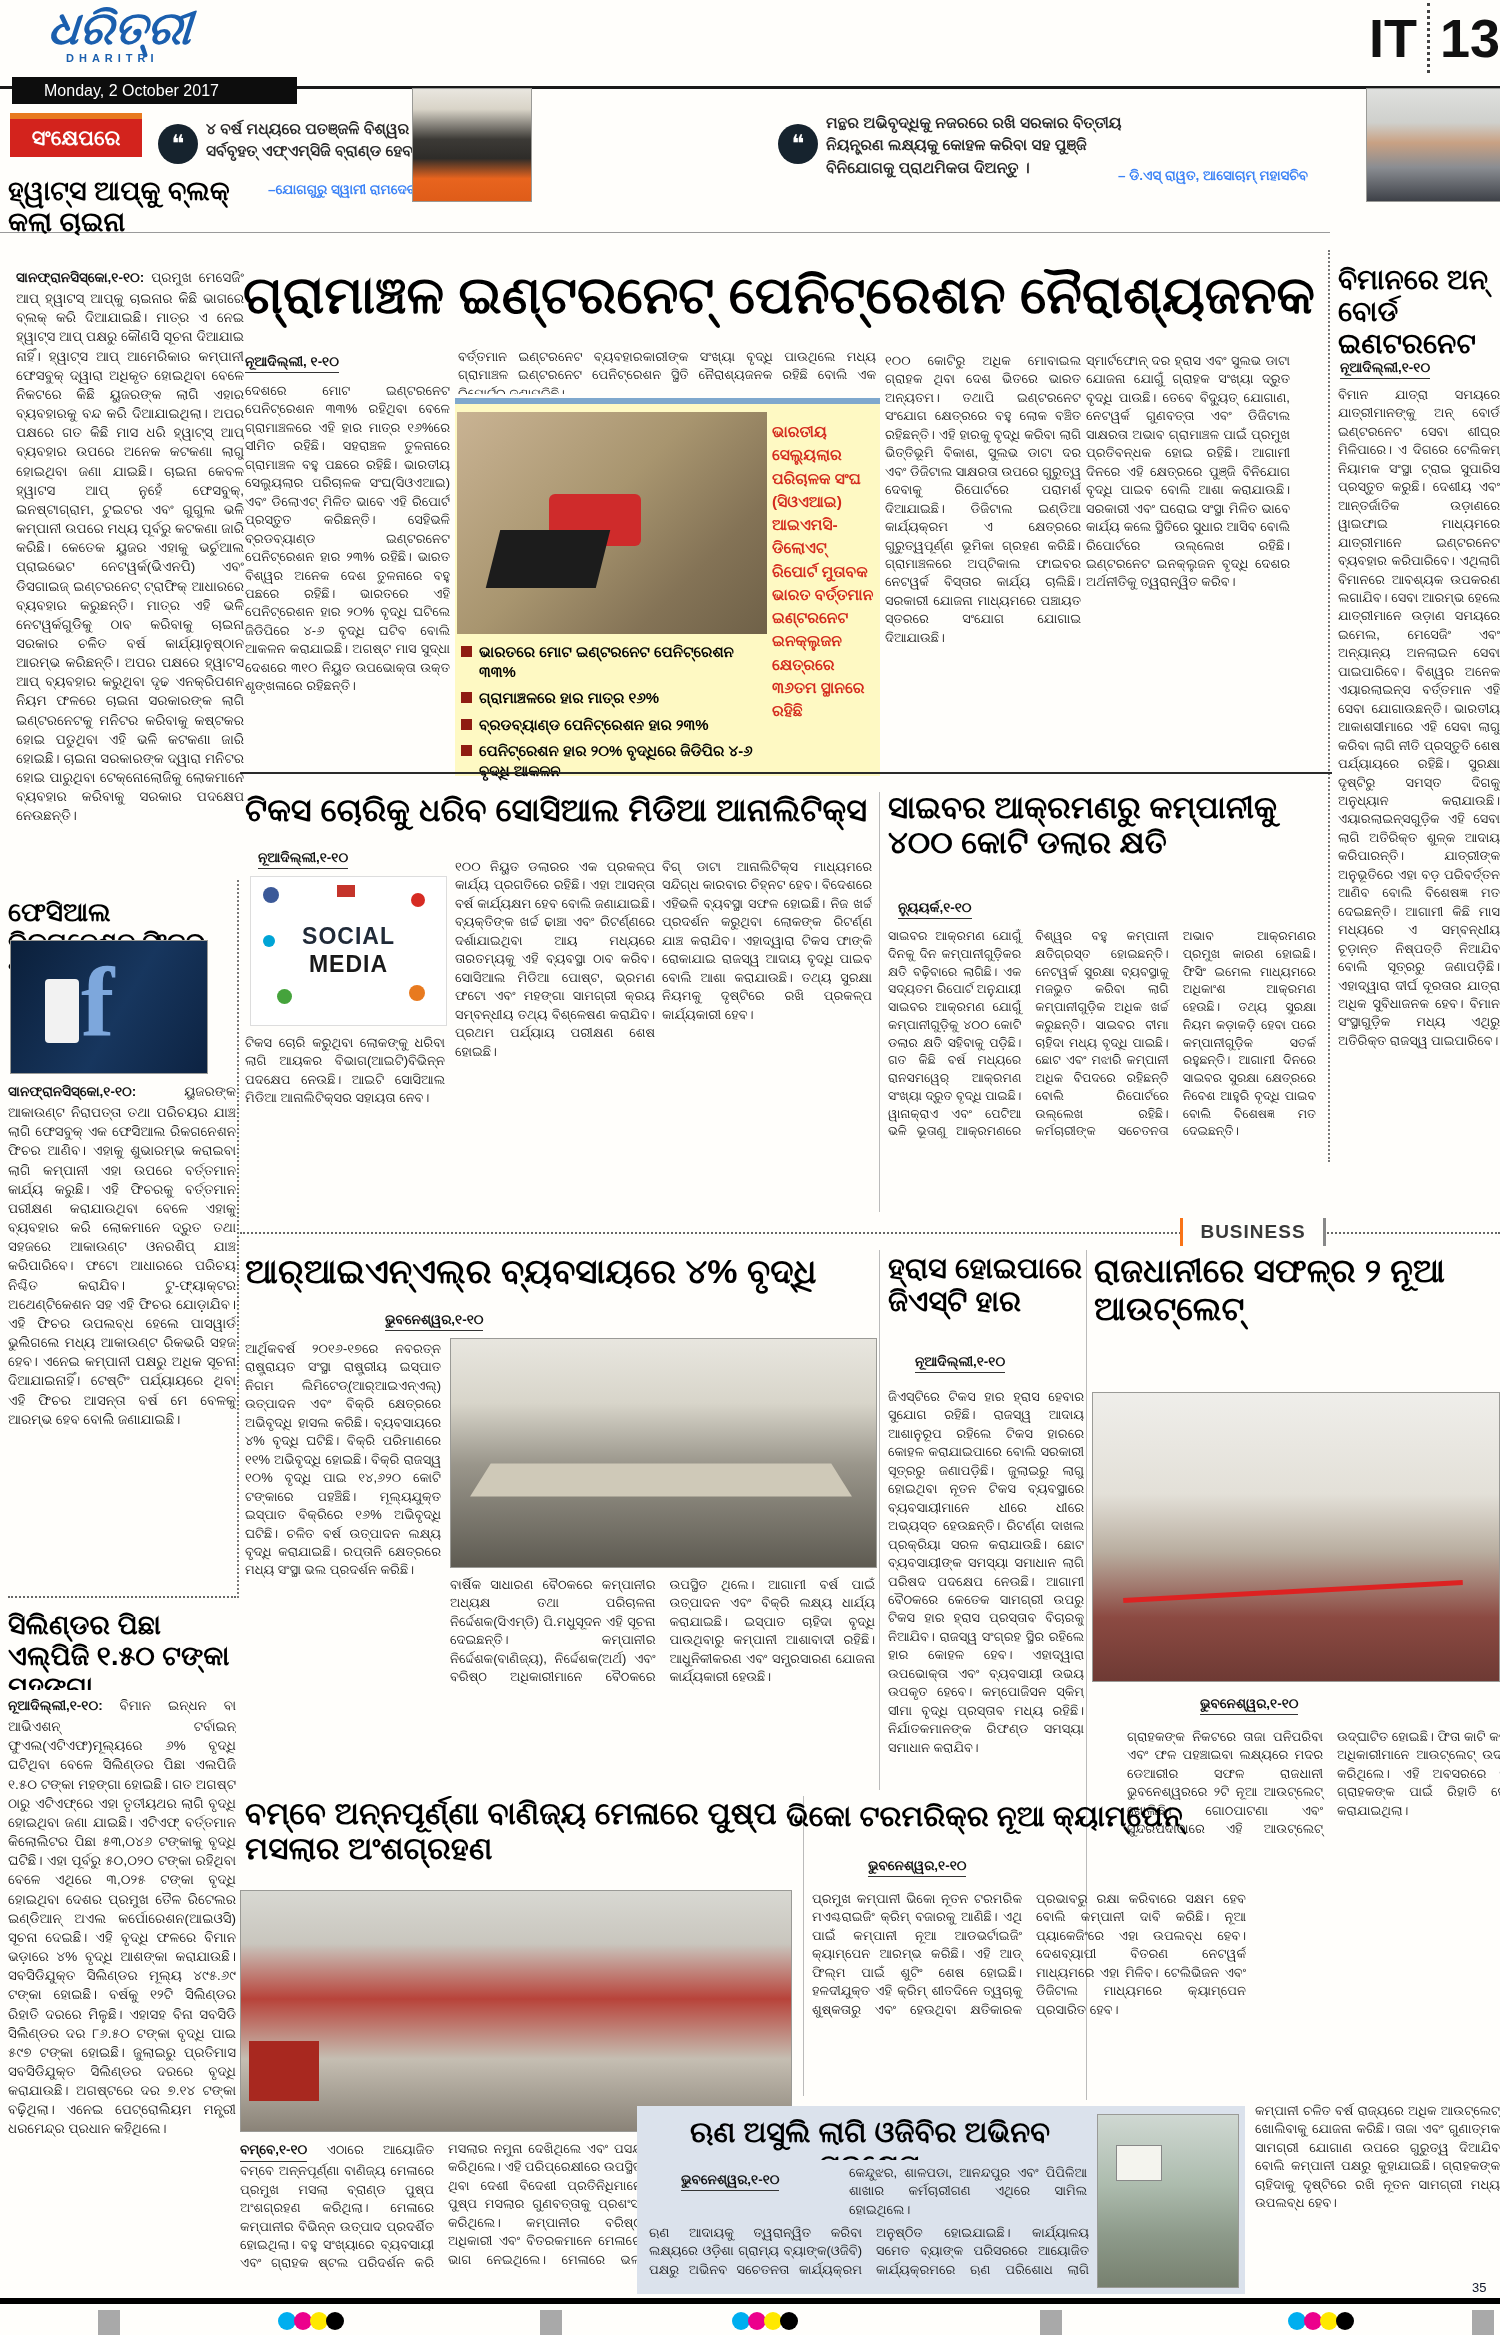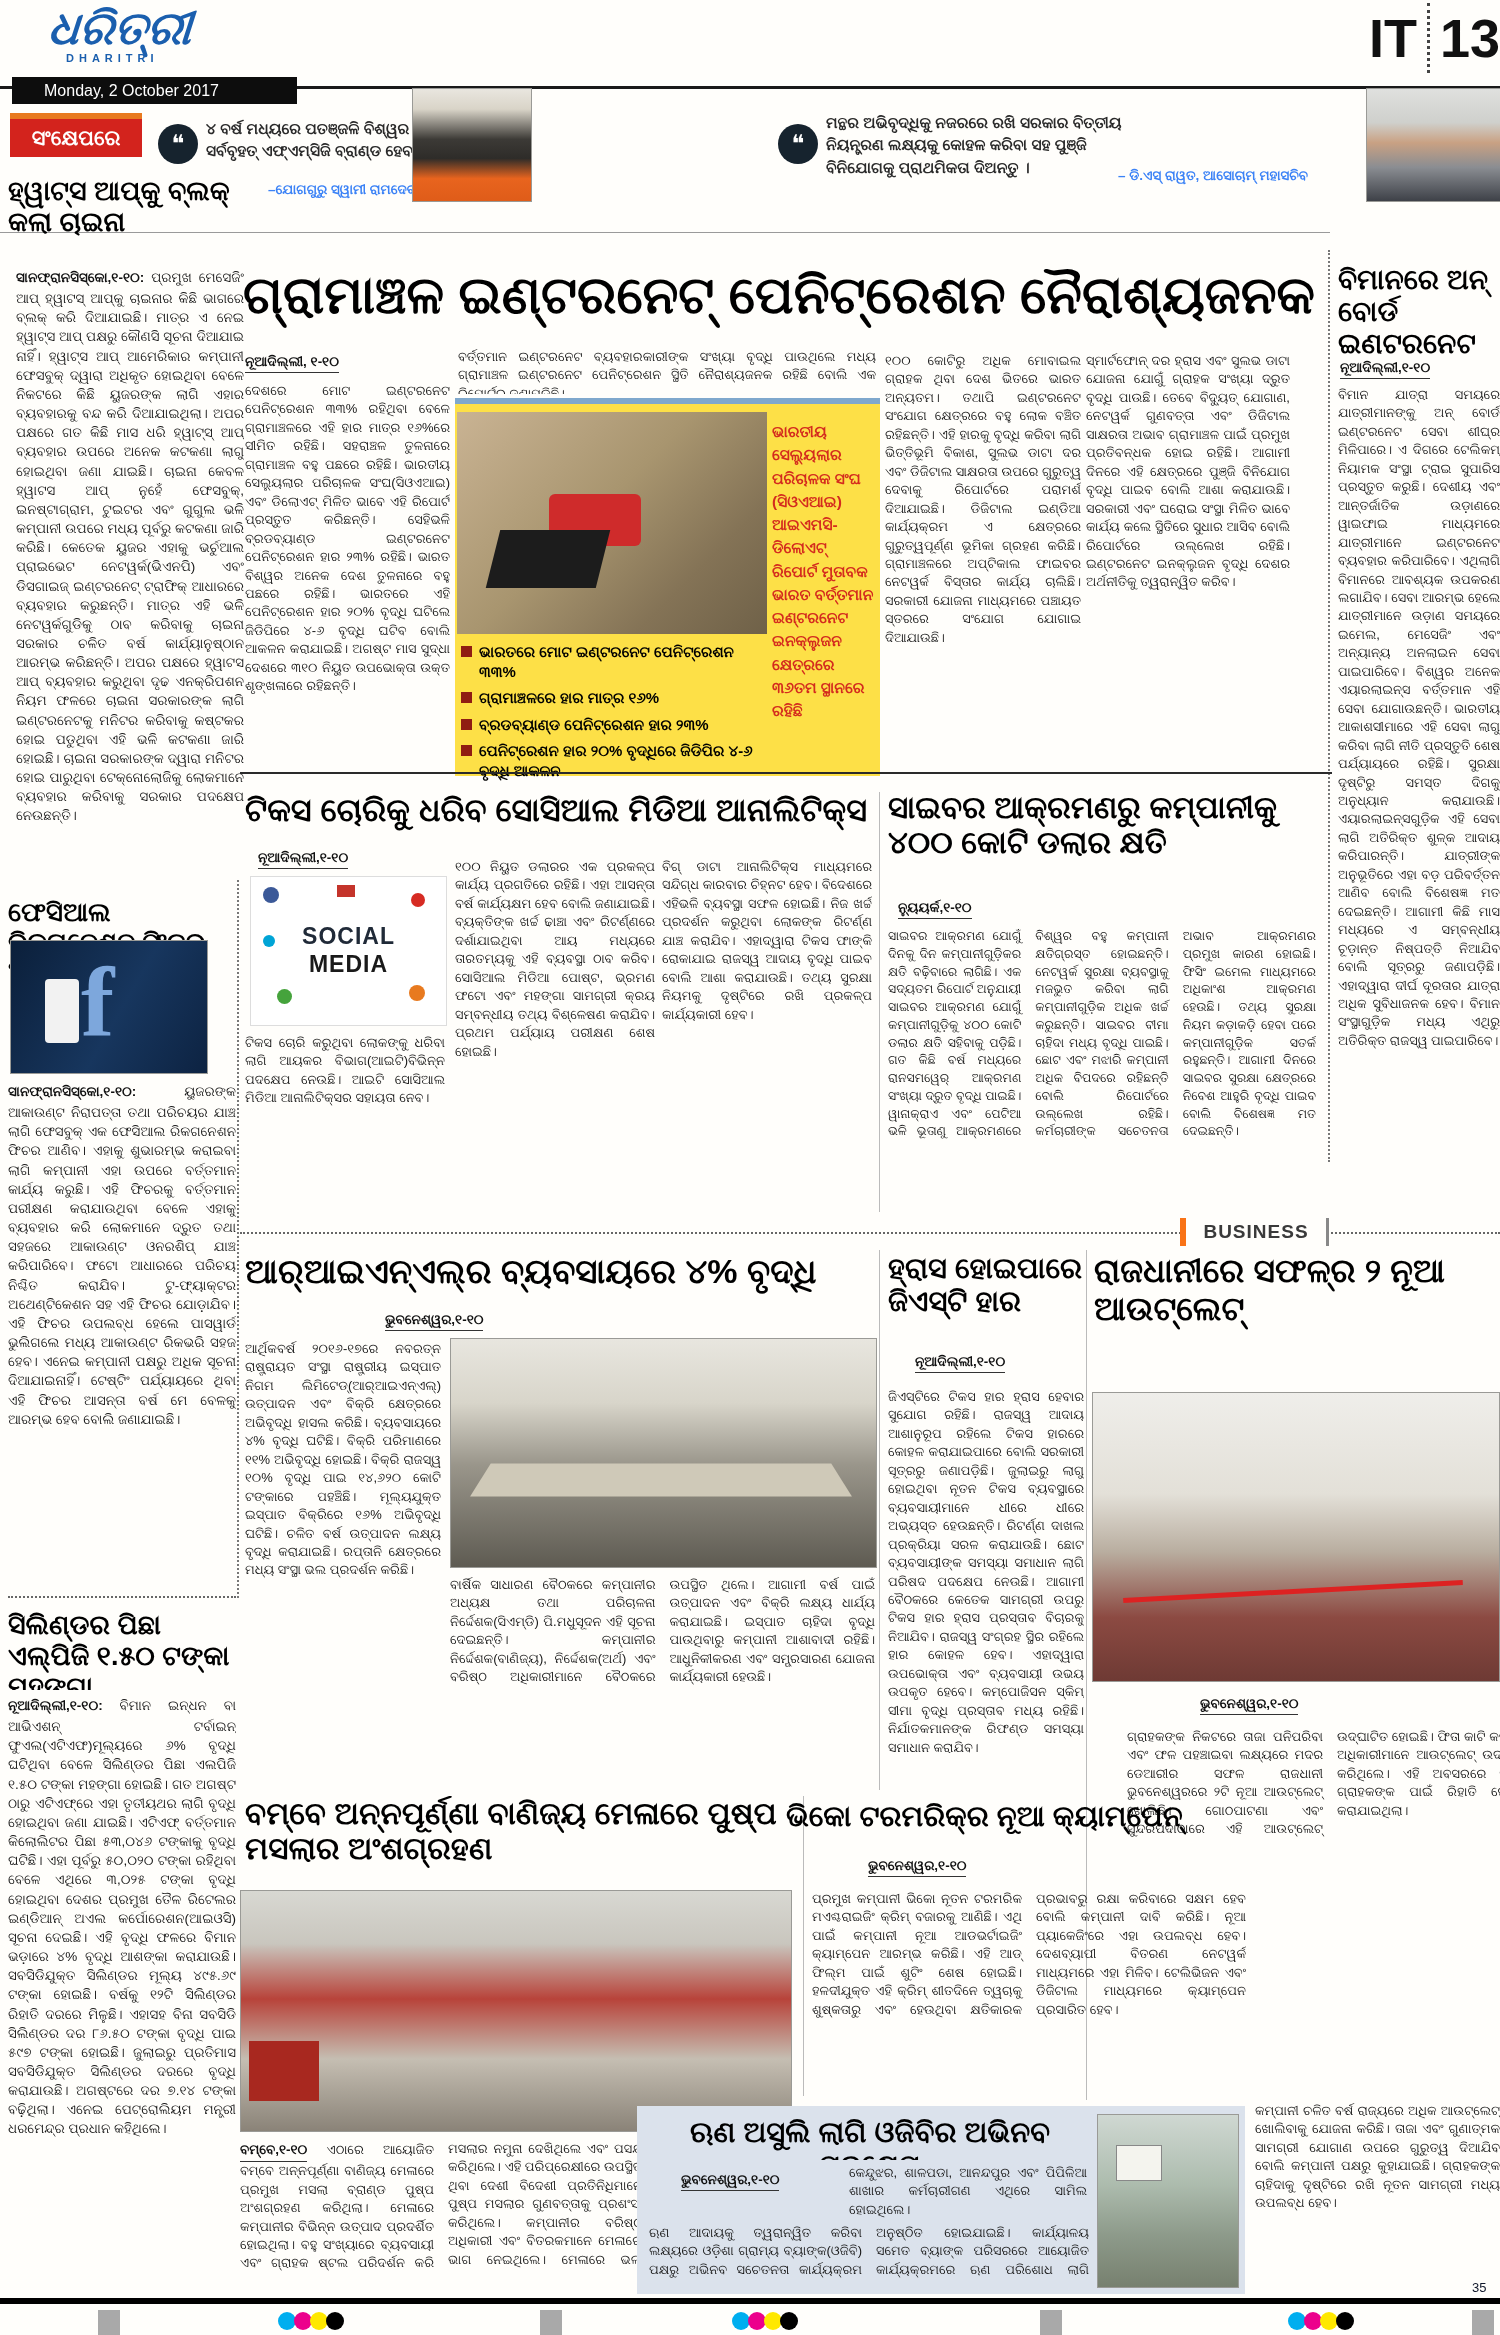--- a/index.html
+++ b/index.html
@@ -86,21 +86,21 @@
     <span>ବିମାନ ଇନ୍ଧନ ବା ଆଭିଏଶନ୍ ଟର୍ବାଇନ୍ ଫୁଏଲ(ଏଟିଏଫ)ମୂଲ୍ୟରେ ୬% ବୃଦ୍ଧି ଘଟିଥିବା ବେଳେ ସିଲିଣ୍ଡର ପିଛା ଏଲପିଜି ୧.୫୦ ଟଙ୍କା ମହଙ୍ଗା ହୋଇଛି। ଗତ ଅଗଷ୍ଟ ଠାରୁ ଏଟିଏଫ୍‌ରେ ଏହା ତୃତୀୟଥର ଲାଗି ବୃଦ୍ଧି ହୋଇଥିବା ଜଣା ଯାଇଛି। ଏଟିଏଫ୍ ବର୍ତ୍ତମାନ କିଲୋଲିଟର ପିଛା ୫୩,୦୪୬ ଟଙ୍କାକୁ ବୃଦ୍ଧି ଘଟିଛି। ଏହା ପୂର୍ବରୁ ୫୦,୦୨୦ ଟଙ୍କା ରହିଥିବା ବେଳେ ଏଥିରେ ୩,୦୨୫ ଟଙ୍କା ବୃଦ୍ଧି ହୋଇଥିବା ଦେଶର ପ୍ରମୁଖ ତୈଳ ରିଟେଲର ଇଣ୍ଡିଆନ୍ ଅଏଲ କର୍ପୋରେଶନ(ଆଇଓସି) ସୂଚନା ଦେଇଛି। ଏହି ବୃଦ୍ଧି ଫଳରେ ବିମାନ ଭଡ଼ାରେ ୪% ବୃଦ୍ଧି ଆଶଙ୍କା କରାଯାଉଛି। ସବସିଡିଯୁକ୍ତ ସିଲିଣ୍ଡର ମୂଲ୍ୟ ୪୯୫.୬୯ ଟଙ୍କା ହୋଇଛି। ବର୍ଷକୁ ୧୨ଟି ସିଲିଣ୍ଡର ରିହାତି ଦରରେ ମିଳୁଛି। ଏହାସହ ବିନା ସବସିଡି ସିଲିଣ୍ଡର ଦର ୮୬.୫୦ ଟଙ୍କା ବୃଦ୍ଧି ପାଇ ୫୯୭ ଟଙ୍କା ହୋଇଛି। ଜୁଲାଇରୁ ପ୍ରତିମାସ ସବସିଡିଯୁକ୍ତ ସିଲିଣ୍ଡର ଦରରେ ବୃଦ୍ଧି କରାଯାଉଛି। ଅଗଷ୍ଟରେ ଦର ୭.୧୪ ଟଙ୍କା ବଢ଼ିଥିଲା। ଏନେଇ ପେଟ୍ରୋଲିୟମ ମନ୍ତ୍ରୀ ଧରମେନ୍ଦ୍ର ପ୍ରଧାନ କହିଥିଲେ।</span>
   </div>
 
   <div class="abs headline nowrap" style="left:243px;top:266px;width:1090px;height:74px;font-size:52px;">ଗ୍ରାମାଞ୍ଚଳ ଇଣ୍ଟରନେଟ୍ ପେନିଟ୍ରେଶନ ନୈରାଶ୍ୟଜନକ</div>
   <div class="abs" style="left:245px;top:352px;">
     <span class="dateline">ନୂଆଦିଲ୍ଲୀ, ୧-୧୦</span>
   </div>
   <div class="abs body-text" style="left:245px;top:382px;width:205px;height:388px;">ଦେଶରେ ମୋଟ ଇଣ୍ଟରନେଟ ପେନିଟ୍ରେଶନ ୩୩% ରହିଥିବା ବେଳେ ଗ୍ରାମାଞ୍ଚଳରେ ଏହି ହାର ମାତ୍ର ୧୬%ରେ ସୀମିତ ରହିଛି। ସହରାଞ୍ଚଳ ତୁଳନାରେ ଗ୍ରାମାଞ୍ଚଳ ବହୁ ପଛରେ ରହିଛି। ଭାରତୀୟ ସେଲ୍ୟୁଲାର ପରିଚାଳକ ସଂଘ(ସିଓଏଆଇ) ଏବଂ ଡିଲୋଏଟ୍ ମିଳିତ ଭାବେ ଏହି ରିପୋର୍ଟ ପ୍ରସ୍ତୁତ କରିଛନ୍ତି। ସେହିଭଳି ବ୍ରଡବ୍ୟାଣ୍ଡ ଇଣ୍ଟରନେଟ ପେନିଟ୍ରେଶନ ହାର ୨୩% ରହିଛି। ଭାରତ ବିଶ୍ୱର ଅନେକ ଦେଶ ତୁଳନାରେ ବହୁ ପଛରେ ରହିଛି। ଭାରତରେ ଏହି ପେନିଟ୍ରେଶନ ହାର ୨୦% ବୃଦ୍ଧି ଘଟିଲେ ଜିଡିପିରେ ୪-୬ ବୃଦ୍ଧି ଘଟିବ ବୋଲି ଆକଳନ କରାଯାଇଛି। ଅଗଷ୍ଟ ମାସ ସୁଦ୍ଧା ଦେଶରେ ୩୧୦ ନିୟୁତ ଉପଭୋକ୍ତା ଉକ୍ତ ଶୃଙ୍ଖଳାରେ ରହିଛନ୍ତି।</div>
   <div class="abs body-text" style="left:458px;top:348px;width:418px;height:46px;">ବର୍ତ୍ତମାନ ଇଣ୍ଟରନେଟ ବ୍ୟବହାରକାରୀଙ୍କ ସଂଖ୍ୟା ବୃଦ୍ଧି ପାଉଥିଲେ ମଧ୍ୟ ଗ୍ରାମାଞ୍ଚଳ ଇଣ୍ଟରନେଟ ପେନିଟ୍ରେଶନ ସ୍ଥିତି ନୈରାଶ୍ୟଜନକ ରହିଛି ବୋଲି ଏକ ରିପୋର୍ଟରୁ ଜଣାପଡ଼ିଛି।</div>
 
-  <div class="abs" style="left:455px;top:398px;width:425px;height:372px;background:#fde047;border-top:6px solid #7fa8cd;">
+  <div class="abs" style="left:455px;top:398px;width:425px;height:372px;background:#fef9c3;border-top:6px solid #7fa8cd;">
     <div class="photo" style="left:2px;top:8px;width:310px;height:222px;border:none;background:linear-gradient(135deg,#c9b393 0%,#a8956f 45%,#847356 75%,#6f6148 100%);">
       <span style="position:absolute;left:92px;top:82px;width:92px;height:52px;background:#cf2b2b;border-radius:6px;"></span>
       <span style="position:absolute;left:36px;top:118px;width:110px;height:58px;background:#1c1c1c;transform:skewX(-14deg);"></span>
     </div>
     <div class="abs red-high" style="left:317px;top:16px;width:104px;height:350px;overflow:hidden;">ଭାରତୀୟ ସେଲ୍ୟୁଲାର ପରିଚାଳକ ସଂଘ (ସିଓଏଆଇ) ଆଇଏମସି-ଡିଲୋଏଟ୍ ରିପୋର୍ଟ ମୁତାବକ ଭାରତ ବର୍ତ୍ତମାନ ଇଣ୍ଟରନେଟ ଇନକ୍ଲୁଜନ କ୍ଷେତ୍ରରେ ୩୬ତମ ସ୍ଥାନରେ ରହିଛି</div>
     <div class="abs" style="left:6px;top:238px;width:306px;">
       <div class="bullet-row">
           <span class="bullet-sq"></span>
           <span>ଭାରତରେ ମୋଟ ଇଣ୍ଟରନେଟ ପେନିଟ୍ରେଶନ ୩୩%</span>
         </div>
@@ -150,21 +150,21 @@
   <div class="abs body-text" style="left:662px;top:858px;width:210px;height:354px;">ବିଗ୍ ଡାଟା ଆନାଲିଟିକ୍ସ ମାଧ୍ୟମରେ ସନ୍ଦିଗ୍ଧ କାରବାର ଚିହ୍ନଟ ହେବ। ବିଦେଶରେ ଏହିଭଳି ବ୍ୟବସ୍ଥା ସଫଳ ହୋଇଛି। ନିଜ ଖର୍ଚ୍ଚ ପ୍ରଦର୍ଶନ କରୁଥିବା ଲୋକଙ୍କ ରିଟର୍ଣ୍ଣ ଯାଞ୍ଚ କରାଯିବ। ଏହାଦ୍ୱାରା ଟିକସ ଫାଙ୍କି ରୋକାଯାଇ ରାଜସ୍ୱ ଆଦାୟ ବୃଦ୍ଧି ପାଇବ ବୋଲି ଆଶା କରାଯାଉଛି। ତଥ୍ୟ ସୁରକ୍ଷା ନିୟମକୁ ଦୃଷ୍ଟିରେ ରଖି ପ୍ରକଳ୍ପ କାର୍ଯ୍ୟକାରୀ ହେବ।</div>
 
   <div class="line-v" style="left:879px;top:792px;height:420px;"></div>
   <div class="abs headline" style="left:888px;top:790px;width:428px;height:92px;font-size:31px;">ସାଇବର ଆକ୍ରମଣରୁ କମ୍ପାନୀକୁ ୪୦୦ କୋଟି ଡଲାର କ୍ଷତି</div>
   <div class="abs" style="left:898px;top:898px;">
     <span class="dateline">ନ୍ୟୁୟର୍କ,୧-୧୦</span>
   </div>
   <div class="abs body-text cols3" style="left:888px;top:928px;width:428px;height:284px;font-size:12.5px;">ସାଇବର ଆକ୍ରମଣ ଯୋଗୁଁ ଦିନକୁ ଦିନ କମ୍ପାନୀଗୁଡ଼ିକର କ୍ଷତି ବଢ଼ିବାରେ ଲାଗିଛି। ଏକ ସଦ୍ୟତମ ରିପୋର୍ଟ ଅନୁଯାୟୀ ସାଇବର ଆକ୍ରମଣ ଯୋଗୁଁ କମ୍ପାନୀଗୁଡ଼ିକୁ ୪୦୦ କୋଟି ଡଲାର କ୍ଷତି ସହିବାକୁ ପଡ଼ିଛି। ଗତ କିଛି ବର୍ଷ ମଧ୍ୟରେ ରାନସମୱେର୍ ଆକ୍ରମଣ ସଂଖ୍ୟା ଦ୍ରୁତ ବୃଦ୍ଧି ପାଇଛି। ୱାନାକ୍ରାଏ ଏବଂ ପେଟିଆ ଭଳି ଭୂତାଣୁ ଆକ୍ରମଣରେ ବିଶ୍ୱର ବହୁ କମ୍ପାନୀ କ୍ଷତିଗ୍ରସ୍ତ ହୋଇଛନ୍ତି। ନେଟୱର୍କ ସୁରକ୍ଷା ବ୍ୟବସ୍ଥାକୁ ମଜଭୁତ କରିବା ଲାଗି କମ୍ପାନୀଗୁଡ଼ିକ ଅଧିକ ଖର୍ଚ୍ଚ କରୁଛନ୍ତି। ସାଇବର ବୀମା ଚାହିଦା ମଧ୍ୟ ବୃଦ୍ଧି ପାଇଛି। ଛୋଟ ଏବଂ ମଝାରି କମ୍ପାନୀ ଅଧିକ ବିପଦରେ ରହିଛନ୍ତି ବୋଲି ରିପୋର୍ଟରେ ଉଲ୍ଲେଖ ରହିଛି। କର୍ମଚାରୀଙ୍କ ସଚେତନତା ଅଭାବ ଆକ୍ରମଣର ପ୍ରମୁଖ କାରଣ ହୋଇଛି। ଫିସିଂ ଇମେଲ ମାଧ୍ୟମରେ ଅଧିକାଂଶ ଆକ୍ରମଣ ହେଉଛି। ତଥ୍ୟ ସୁରକ୍ଷା ନିୟମ କଡ଼ାକଡ଼ି ହେବା ପରେ କମ୍ପାନୀଗୁଡ଼ିକ ସତର୍କ ରହୁଛନ୍ତି। ଆଗାମୀ ଦିନରେ ସାଇବର ସୁରକ୍ଷା କ୍ଷେତ୍ରରେ ନିବେଶ ଆହୁରି ବୃଦ୍ଧି ପାଇବ ବୋଲି ବିଶେଷଜ୍ଞ ମତ ଦେଇଛନ୍ତି।</div>
 
   <div class="dot-h" style="left:240px;top:1232px;width:1260px;"></div>
-  <div class="abs" style="left:1180px;top:1218px;width:140px;height:28px;background:#fffefb;border-left:6px solid #f97316;border-right:3px solid #888;display:flex;align-items:center;justify-content:center;font-size:19px;font-weight:bold;color:#3a3a3a;letter-spacing:1px;">BUSINESS</div>
+  <div class="abs" style="left:1180px;top:1218px;width:140px;height:28px;background:#fffefb;border-left:3px solid #f97316;border-right:3px solid #888;display:flex;align-items:center;justify-content:center;font-size:19px;font-weight:bold;color:#3a3a3a;letter-spacing:1px;">BUSINESS</div>
 
   <div class="abs headline nowrap" style="left:245px;top:1252px;width:635px;height:52px;font-size:34px;">ଆର୍‌ଆଇଏନ୍‌ଏଲ୍‌ର ବ୍ୟବସାୟରେ ୪% ବୃଦ୍ଧି</div>
   <div class="abs" style="left:385px;top:1310px;">
     <span class="dateline">ଭୁବନେଶ୍ୱର,୧-୧୦</span>
   </div>
   <div class="abs body-text" style="left:245px;top:1340px;width:196px;height:450px;">ଆର୍ଥିକବର୍ଷ ୨୦୧୬-୧୭ରେ ନବରତ୍ନ ରାଷ୍ଟ୍ରାୟତ ସଂସ୍ଥା ରାଷ୍ଟ୍ରୀୟ ଇସ୍ପାତ ନିଗମ ଲିମିଟେଡ୍(ଆର୍‌ଆଇଏନ୍‌ଏଲ୍) ଉତ୍ପାଦନ ଏବଂ ବିକ୍ରି କ୍ଷେତ୍ରରେ ଅଭିବୃଦ୍ଧି ହାସଲ କରିଛି। ବ୍ୟବସାୟରେ ୪% ବୃଦ୍ଧି ଘଟିଛି। ବିକ୍ରି ପରିମାଣରେ ୧୧% ଅଭିବୃଦ୍ଧି ହୋଇଛି। ବିକ୍ରି ରାଜସ୍ୱ ୧୦% ବୃଦ୍ଧି ପାଇ ୧୪,୬୨୦ କୋଟି ଟଙ୍କାରେ ପହଞ୍ଚିଛି। ମୂଲ୍ୟଯୁକ୍ତ ଇସ୍ପାତ ବିକ୍ରିରେ ୧୬% ଅଭିବୃଦ୍ଧି ଘଟିଛି। ଚଳିତ ବର୍ଷ ଉତ୍ପାଦନ ଲକ୍ଷ୍ୟ ବୃଦ୍ଧି କରାଯାଇଛି। ରପ୍ତାନି କ୍ଷେତ୍ରରେ ମଧ୍ୟ ସଂସ୍ଥା ଭଲ ପ୍ରଦର୍ଶନ କରିଛି।</div>
   <div class="photo" style="left:450px;top:1338px;width:425px;height:228px;background:linear-gradient(180deg,#e8e6df 0%,#d8d5ca 28%,#9a968b 55%,#5e5b52 100%);">
     <span style="position:absolute;left:30px;top:120px;width:360px;height:40px;background:#cfc9b8;transform:perspective(200px) rotateX(35deg);"></span>
   </div>
   <div class="abs body-text cols2" style="left:450px;top:1576px;width:425px;height:212px;">ବାର୍ଷିକ ସାଧାରଣ ବୈଠକରେ କମ୍ପାନୀର ଅଧ୍ୟକ୍ଷ ତଥା ପରିଚାଳନା ନିର୍ଦ୍ଦେଶକ(ସିଏମ୍‌ଡି) ପି.ମଧୁସୂଦନ ଏହି ସୂଚନା ଦେଇଛନ୍ତି। କମ୍ପାନୀର ନିର୍ଦ୍ଦେଶକ(ବାଣିଜ୍ୟ), ନିର୍ଦ୍ଦେଶକ(ଅର୍ଥ) ଏବଂ ବରିଷ୍ଠ ଅଧିକାରୀମାନେ ବୈଠକରେ ଉପସ୍ଥିତ ଥିଲେ। ଆଗାମୀ ବର୍ଷ ପାଇଁ ଉତ୍ପାଦନ ଏବଂ ବିକ୍ରି ଲକ୍ଷ୍ୟ ଧାର୍ଯ୍ୟ କରାଯାଇଛି। ଇସ୍ପାତ ଚାହିଦା ବୃଦ୍ଧି ପାଉଥିବାରୁ କମ୍ପାନୀ ଆଶାବାଦୀ ରହିଛି। ଆଧୁନିକୀକରଣ ଏବଂ ସମ୍ପ୍ରସାରଣ ଯୋଜନା କାର୍ଯ୍ୟକାରୀ ହେଉଛି।</div>

